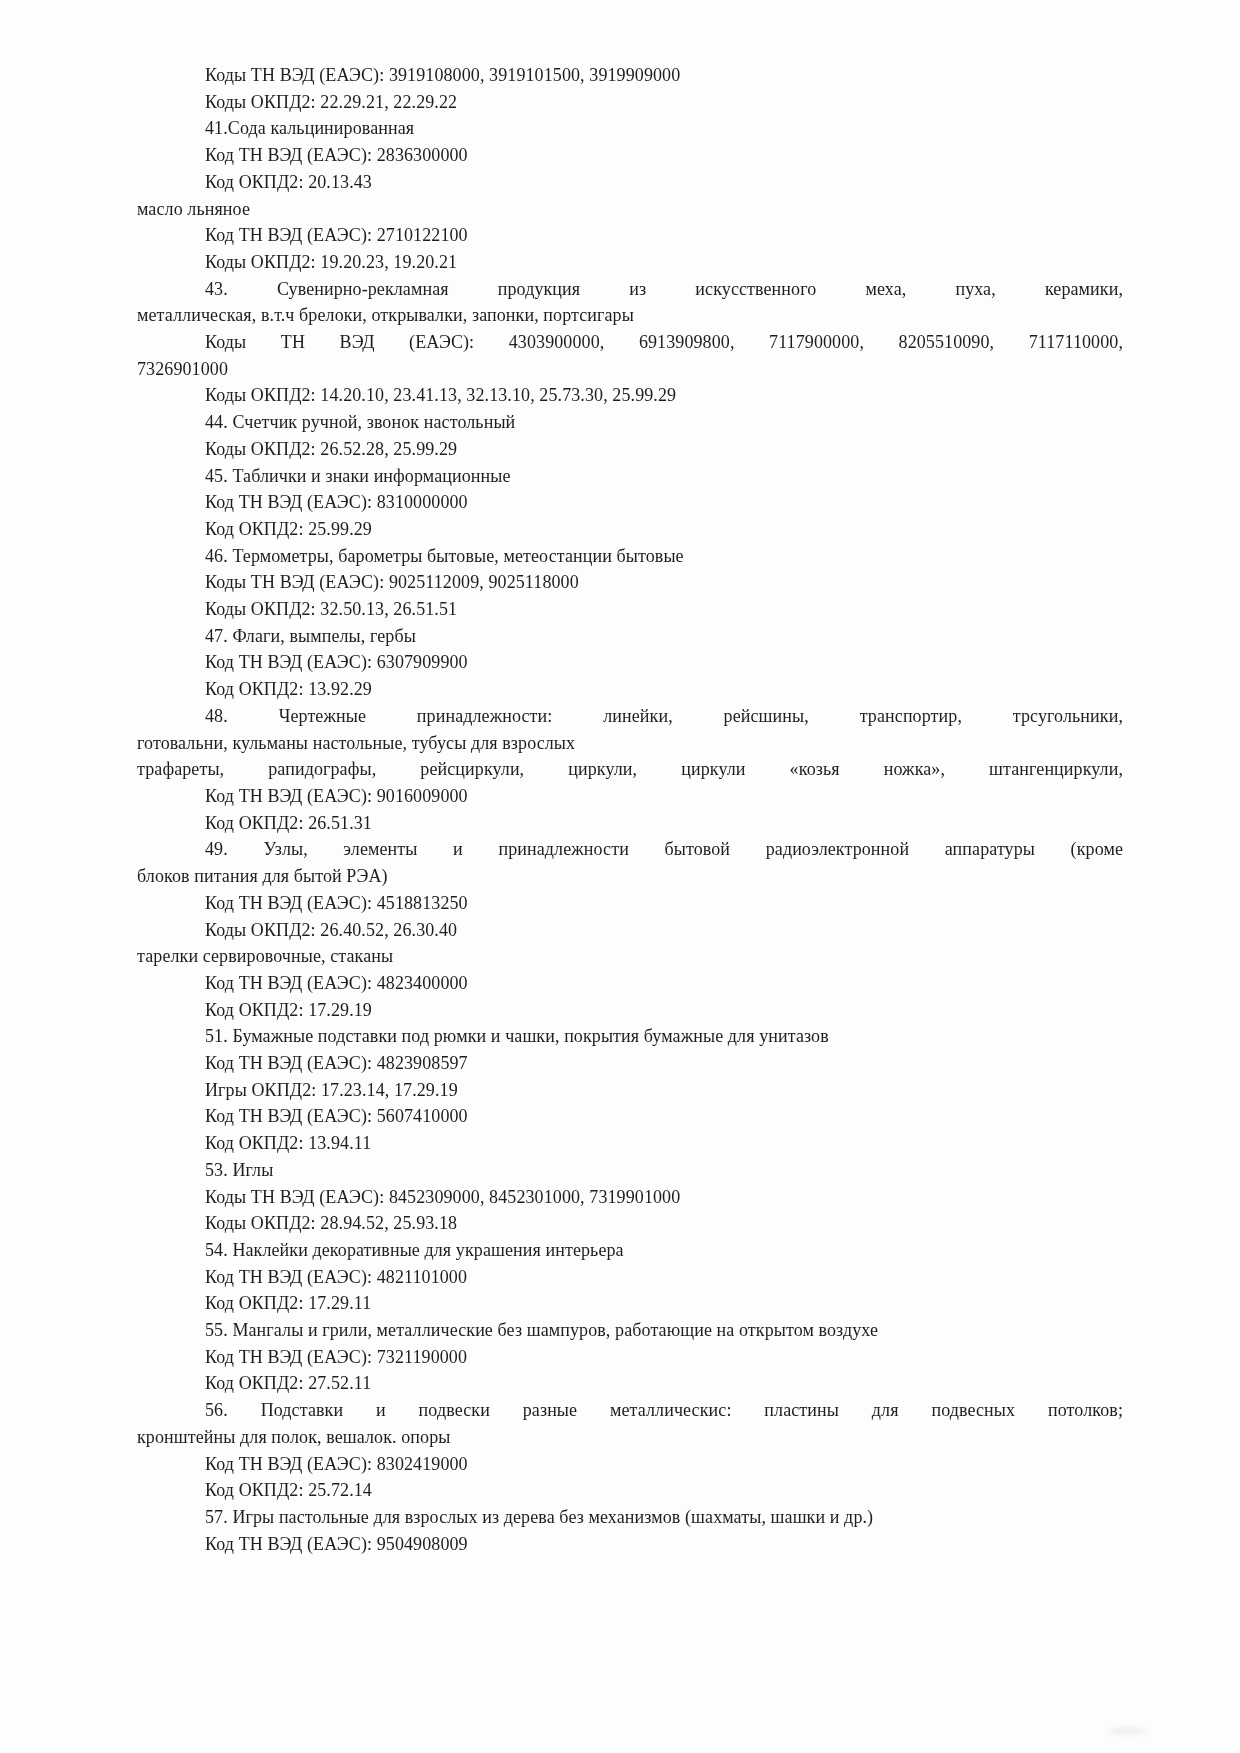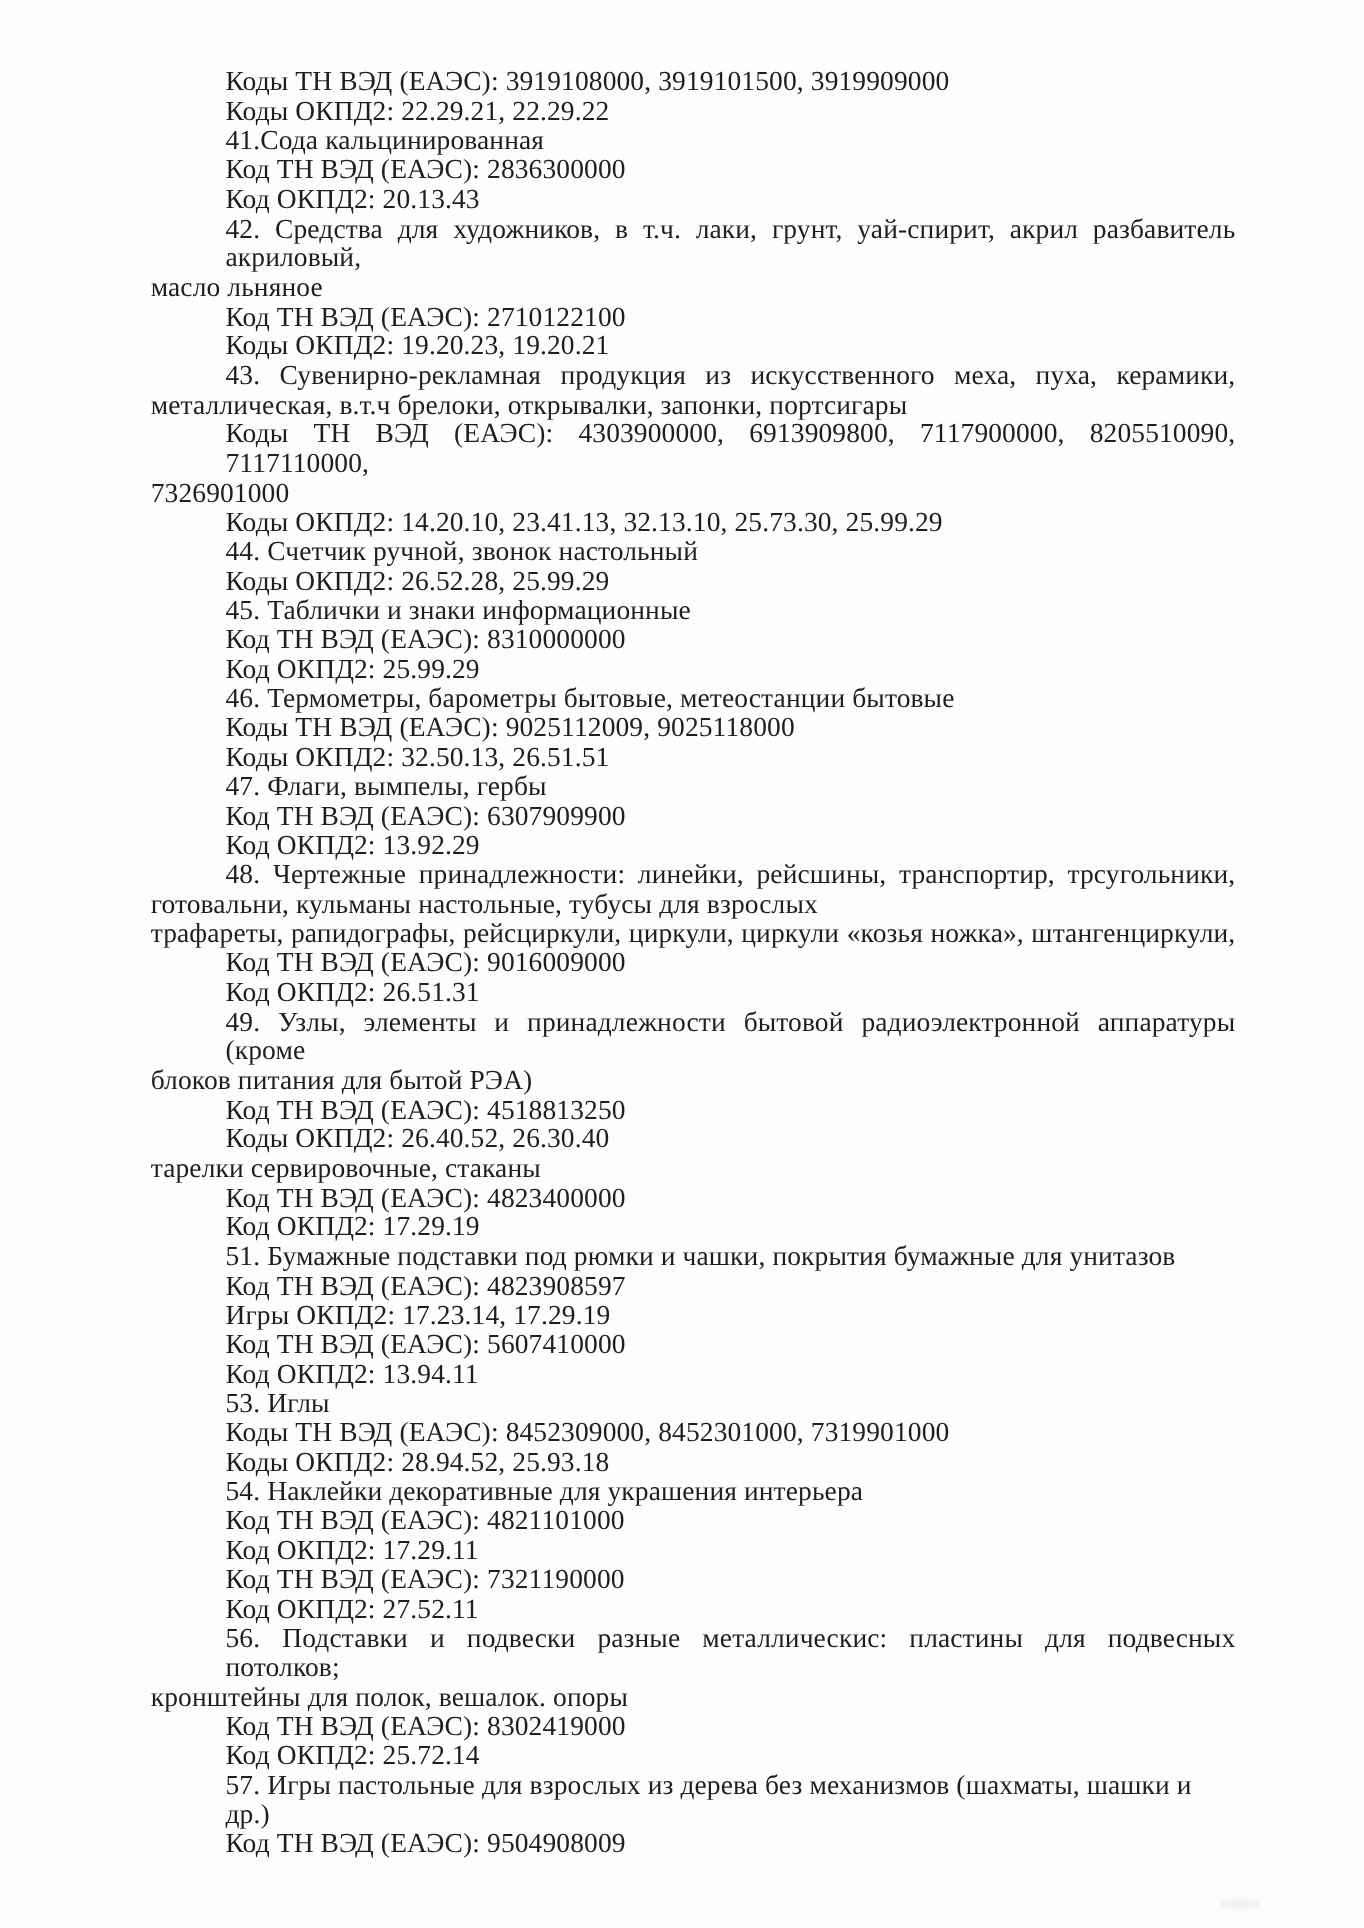--- a/index.html
+++ b/index.html
@@ -16,21 +16,21 @@
     font-family: "Liberation Serif", "DejaVu Serif", serif;
   }
   .content {
     position: absolute;
     left: 137px;
     top: 62px;
     width: 986px;
     color: #1e1e1e;
   }
   .line {
-    font-size: 25px;
+    font-size: 18px;
     line-height: 26.7px;
     letter-spacing: 0.1px;
     text-align: left;
     min-height: 26.7px;
   }
   .ind {
     padding-left: 68px;
   }
   .jst {
     text-align: justify;
@@ -51,21 +51,20 @@
 </head>
 <body>
 
 <div class="page">
   <div class="content" id="doc-lines">
       <div class="line ind">Коды ТН ВЭД (ЕАЭС): 3919108000, 3919101500, 3919909000</div>
       <div class="line ind">Коды ОКПД2: 22.29.21, 22.29.22</div>
       <div class="line ind">41.Сода кальцинированная</div>
       <div class="line ind">Код ТН ВЭД (ЕАЭС): 2836300000</div>
       <div class="line ind">Код ОКПД2: 20.13.43</div>
-      <div class="line ind jst">42. Средства для художников, в т.ч. лаки, грунт, уай-спирит, акрил разбавитель акриловый,</div>
       <div class="line">масло льняное</div>
       <div class="line ind">Код ТН ВЭД (ЕАЭС): 2710122100</div>
       <div class="line ind">Коды ОКПД2: 19.20.23, 19.20.21</div>
       <div class="line ind jst">43. Сувенирно-рекламная продукция из искусственного меха, пуха, керамики,</div>
       <div class="line">металлическая, в.т.ч брелоки, открывалки, запонки, портсигары</div>
       <div class="line ind jst">Коды ТН ВЭД (ЕАЭС): 4303900000, 6913909800, 7117900000, 8205510090, 7117110000,</div>
       <div class="line">7326901000</div>
       <div class="line ind">Коды ОКПД2: 14.20.10, 23.41.13, 32.13.10, 25.73.30, 25.99.29</div>
       <div class="line ind">44. Счетчик ручной, звонок настольный</div>
       <div class="line ind">Коды ОКПД2: 26.52.28, 25.99.29</div>
@@ -94,20 +93,21 @@
       <div class="line ind">Код ТН ВЭД (ЕАЭС): 4823908597</div>
       <div class="line ind">Игры ОКПД2: 17.23.14, 17.29.19</div>
       <div class="line ind">Код ТН ВЭД (ЕАЭС): 5607410000</div>
       <div class="line ind">Код ОКПД2: 13.94.11</div>
       <div class="line ind">53. Иглы</div>
       <div class="line ind">Коды ТН ВЭД (ЕАЭС): 8452309000, 8452301000, 7319901000</div>
       <div class="line ind">Коды ОКПД2: 28.94.52, 25.93.18</div>
       <div class="line ind">54. Наклейки декоративные для украшения интерьера</div>
       <div class="line ind">Код ТН ВЭД (ЕАЭС): 4821101000</div>
       <div class="line ind">Код ОКПД2: 17.29.11</div>
+      <div class="line ind">55. Мангалы и грили, металлические без шампуров, работающие на открытом воздухе</div>
       <div class="line ind">Код ТН ВЭД (ЕАЭС): 7321190000</div>
       <div class="line ind">Код ОКПД2: 27.52.11</div>
       <div class="line ind jst">56. Подставки и подвески разные металлическис: пластины для подвесных потолков;</div>
       <div class="line">кронштейны для полок, вешалок. опоры</div>
       <div class="line ind">Код ТН ВЭД (ЕАЭС): 8302419000</div>
       <div class="line ind">Код ОКПД2: 25.72.14</div>
       <div class="line ind">57. Игры пастольные для взрослых из дерева без механизмов (шахматы, шашки и др.)</div>
       <div class="line ind">Код ТН ВЭД (ЕАЭС): 9504908009</div>
     </div>
   <div class="smudge"></div>

